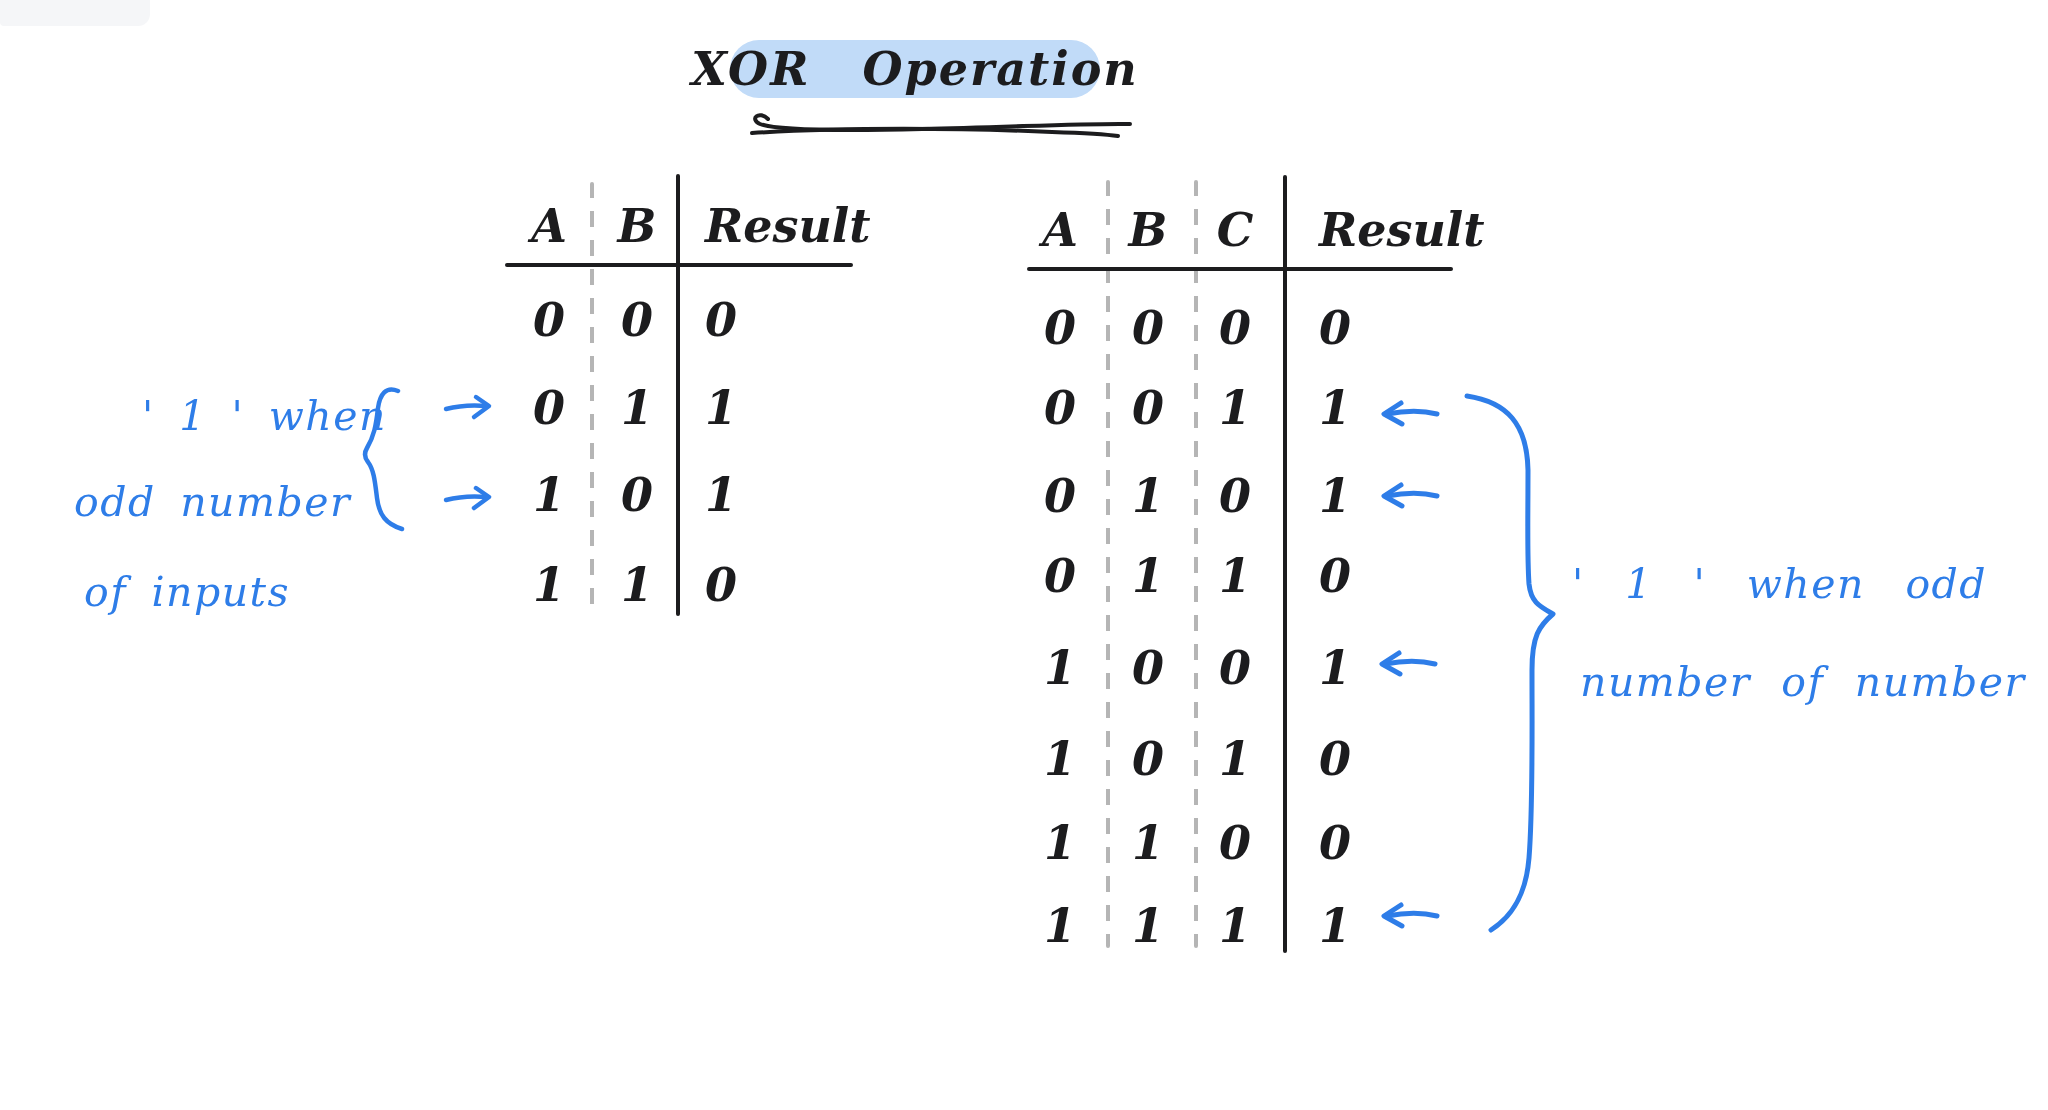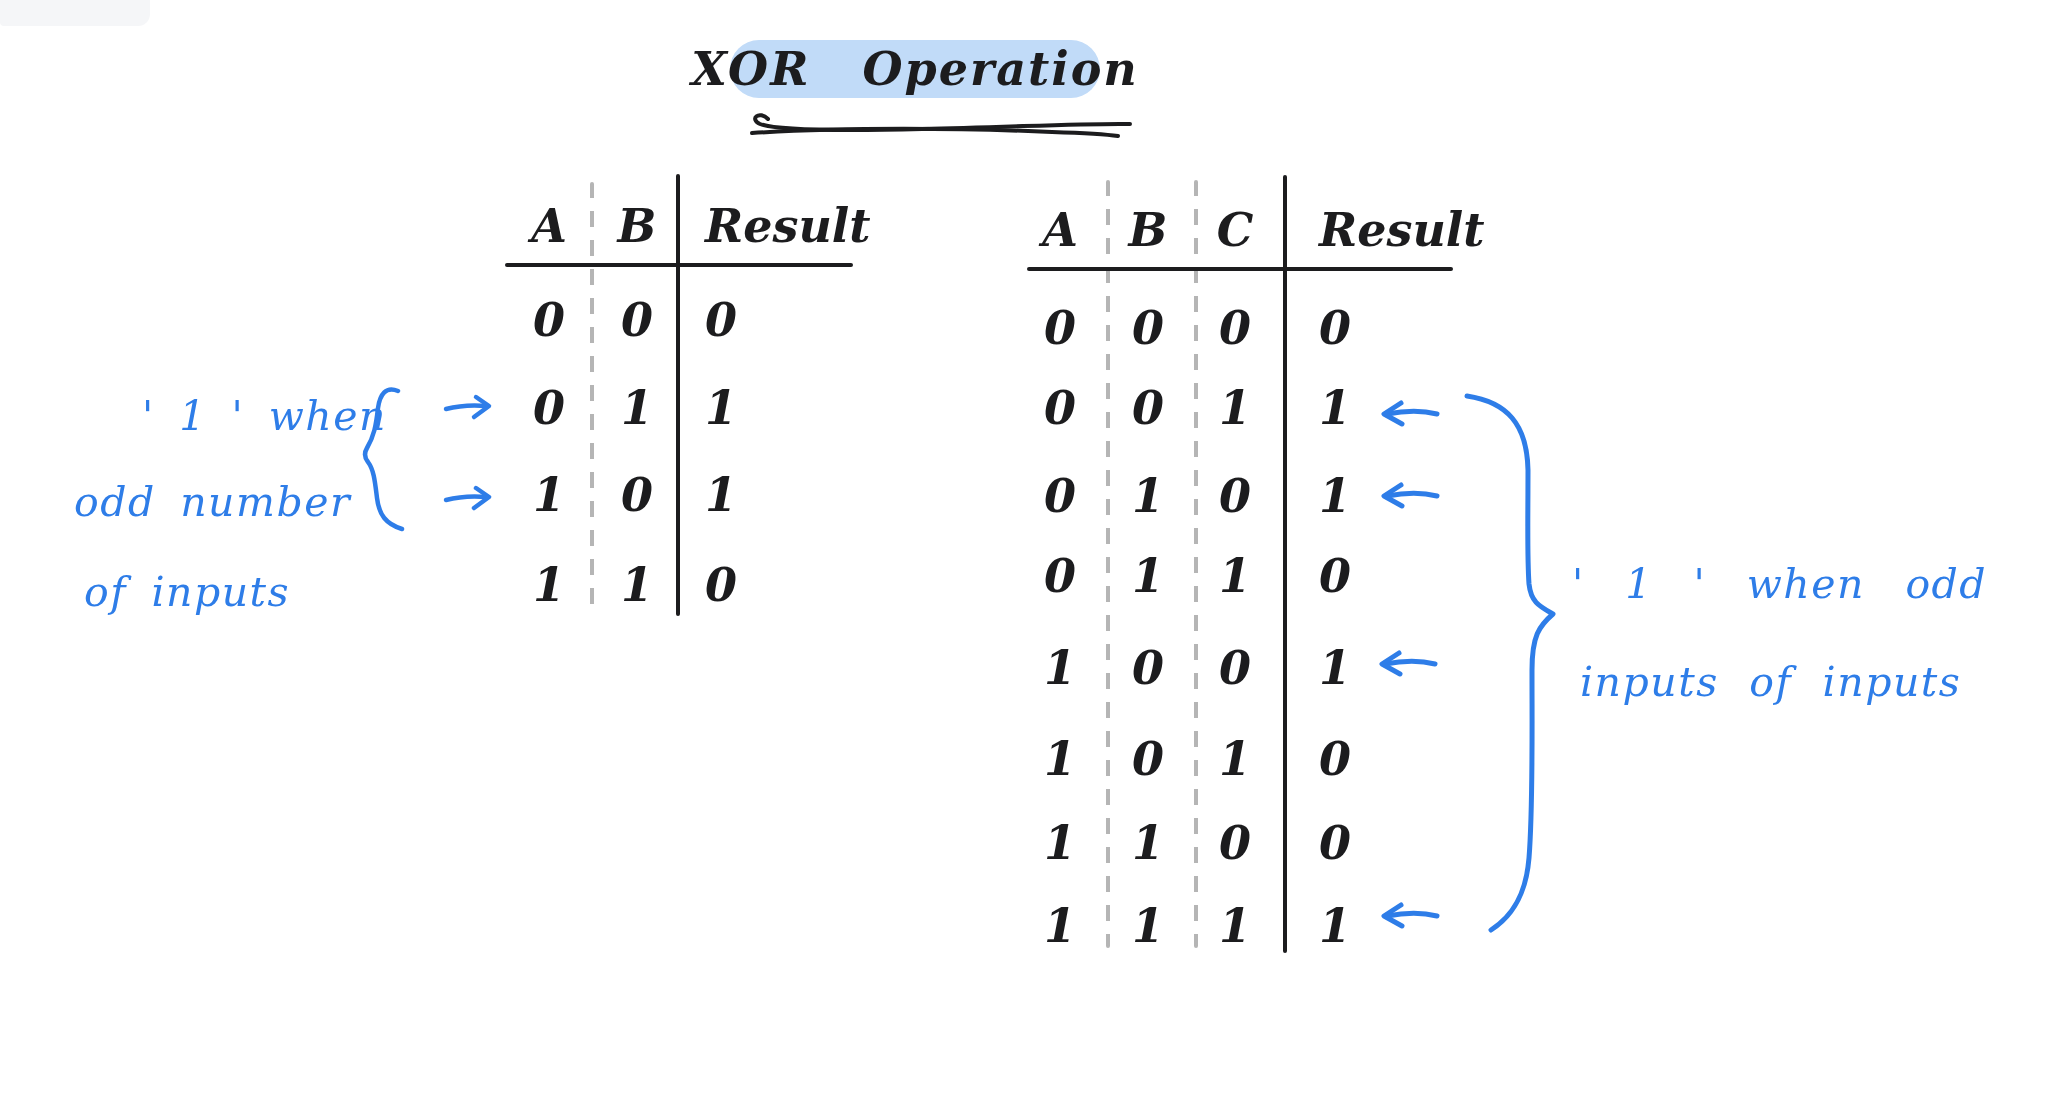--- a/index.html
+++ b/index.html
@@ -200,15 +200,15 @@
   <svg style="left:1375px;top:900px;" width="66" height="32" viewBox="0 0 66 32">
     <path class="stroke-blue" stroke-width="5" d="M62 16 C46 12 28 13 12 16"></path>
     <path class="stroke-blue" stroke-width="5" d="M26 5 L9 16 L27 26"></path>
   </svg>
 
   <svg style="left:1455px;top:388px;" width="110" height="550" viewBox="0 0 110 550">
     <path class="stroke-blue" stroke-width="5" d="M12 8 C52 14 72 36 73 82 C73 130 72 168 74 196 C76 214 84 218 98 226 C84 238 77 248 77 282 C77 350 78 420 74 470 C71 506 58 528 36 542"></path>
   </svg>
 
   <div class="blue-note hand" style="left:1572px;top:560px;word-spacing:26px;">' 1 '  when  odd</div>
-  <div class="blue-note hand" style="left:1580px;top:658px;word-spacing:16px;">inputs of inputs</div>
+  <div class="blue-note hand" style="left:1580px;top:658px;word-spacing:16px;">number of number</div>
 
 </div>
 
 </body></html>

